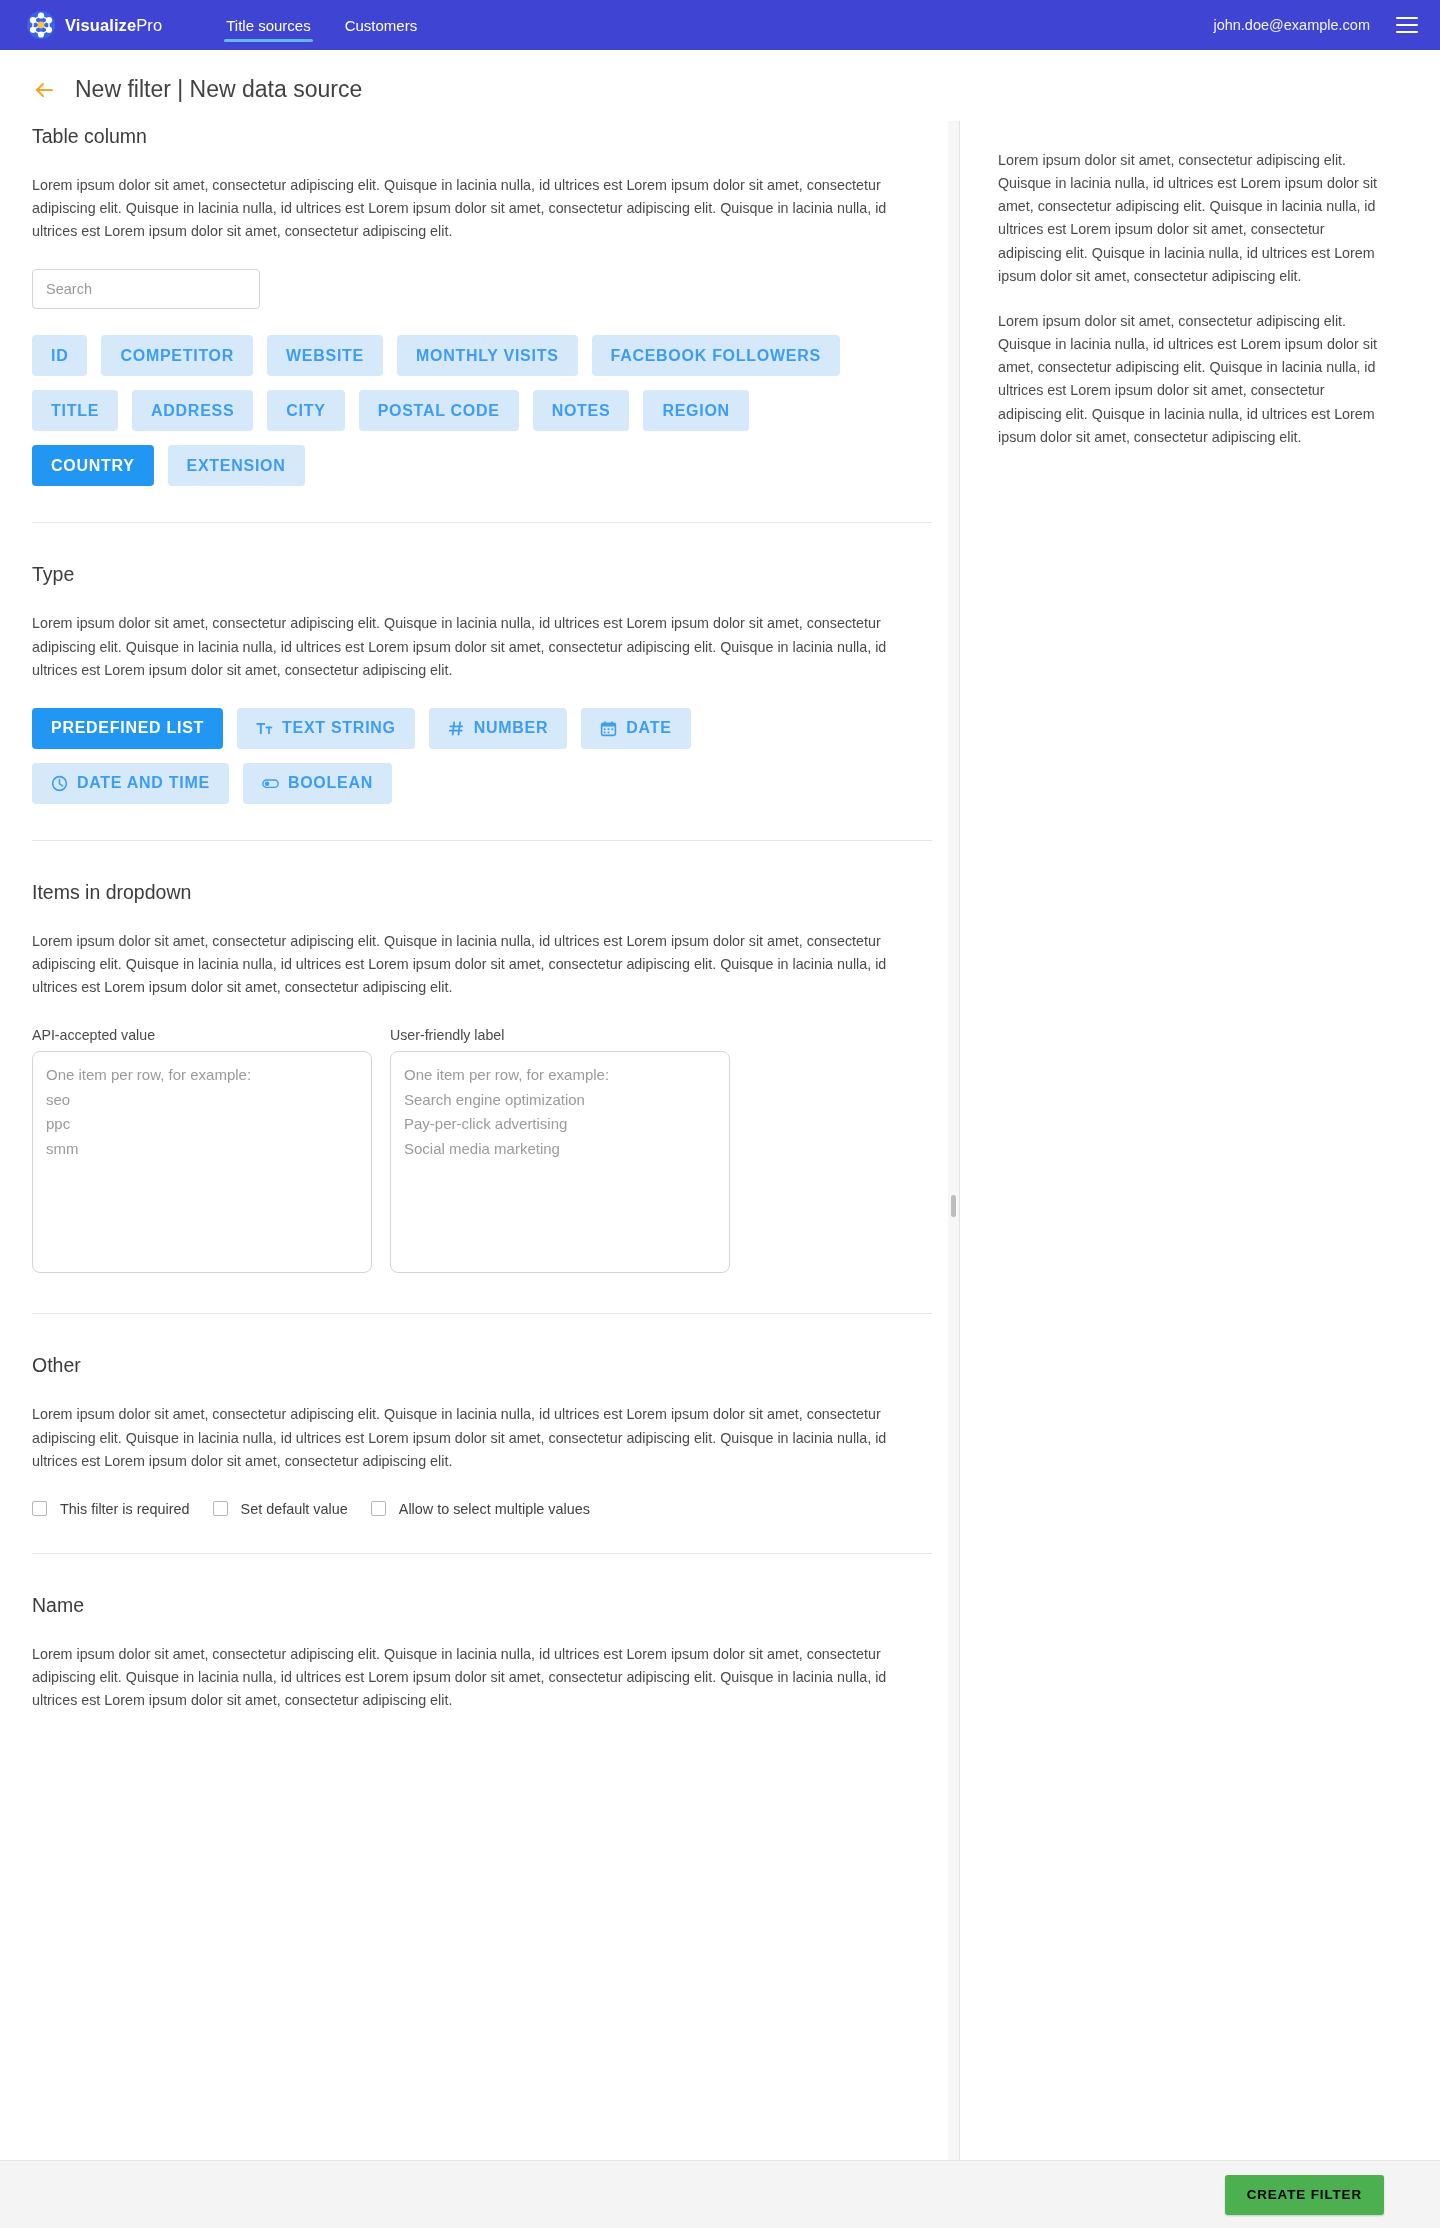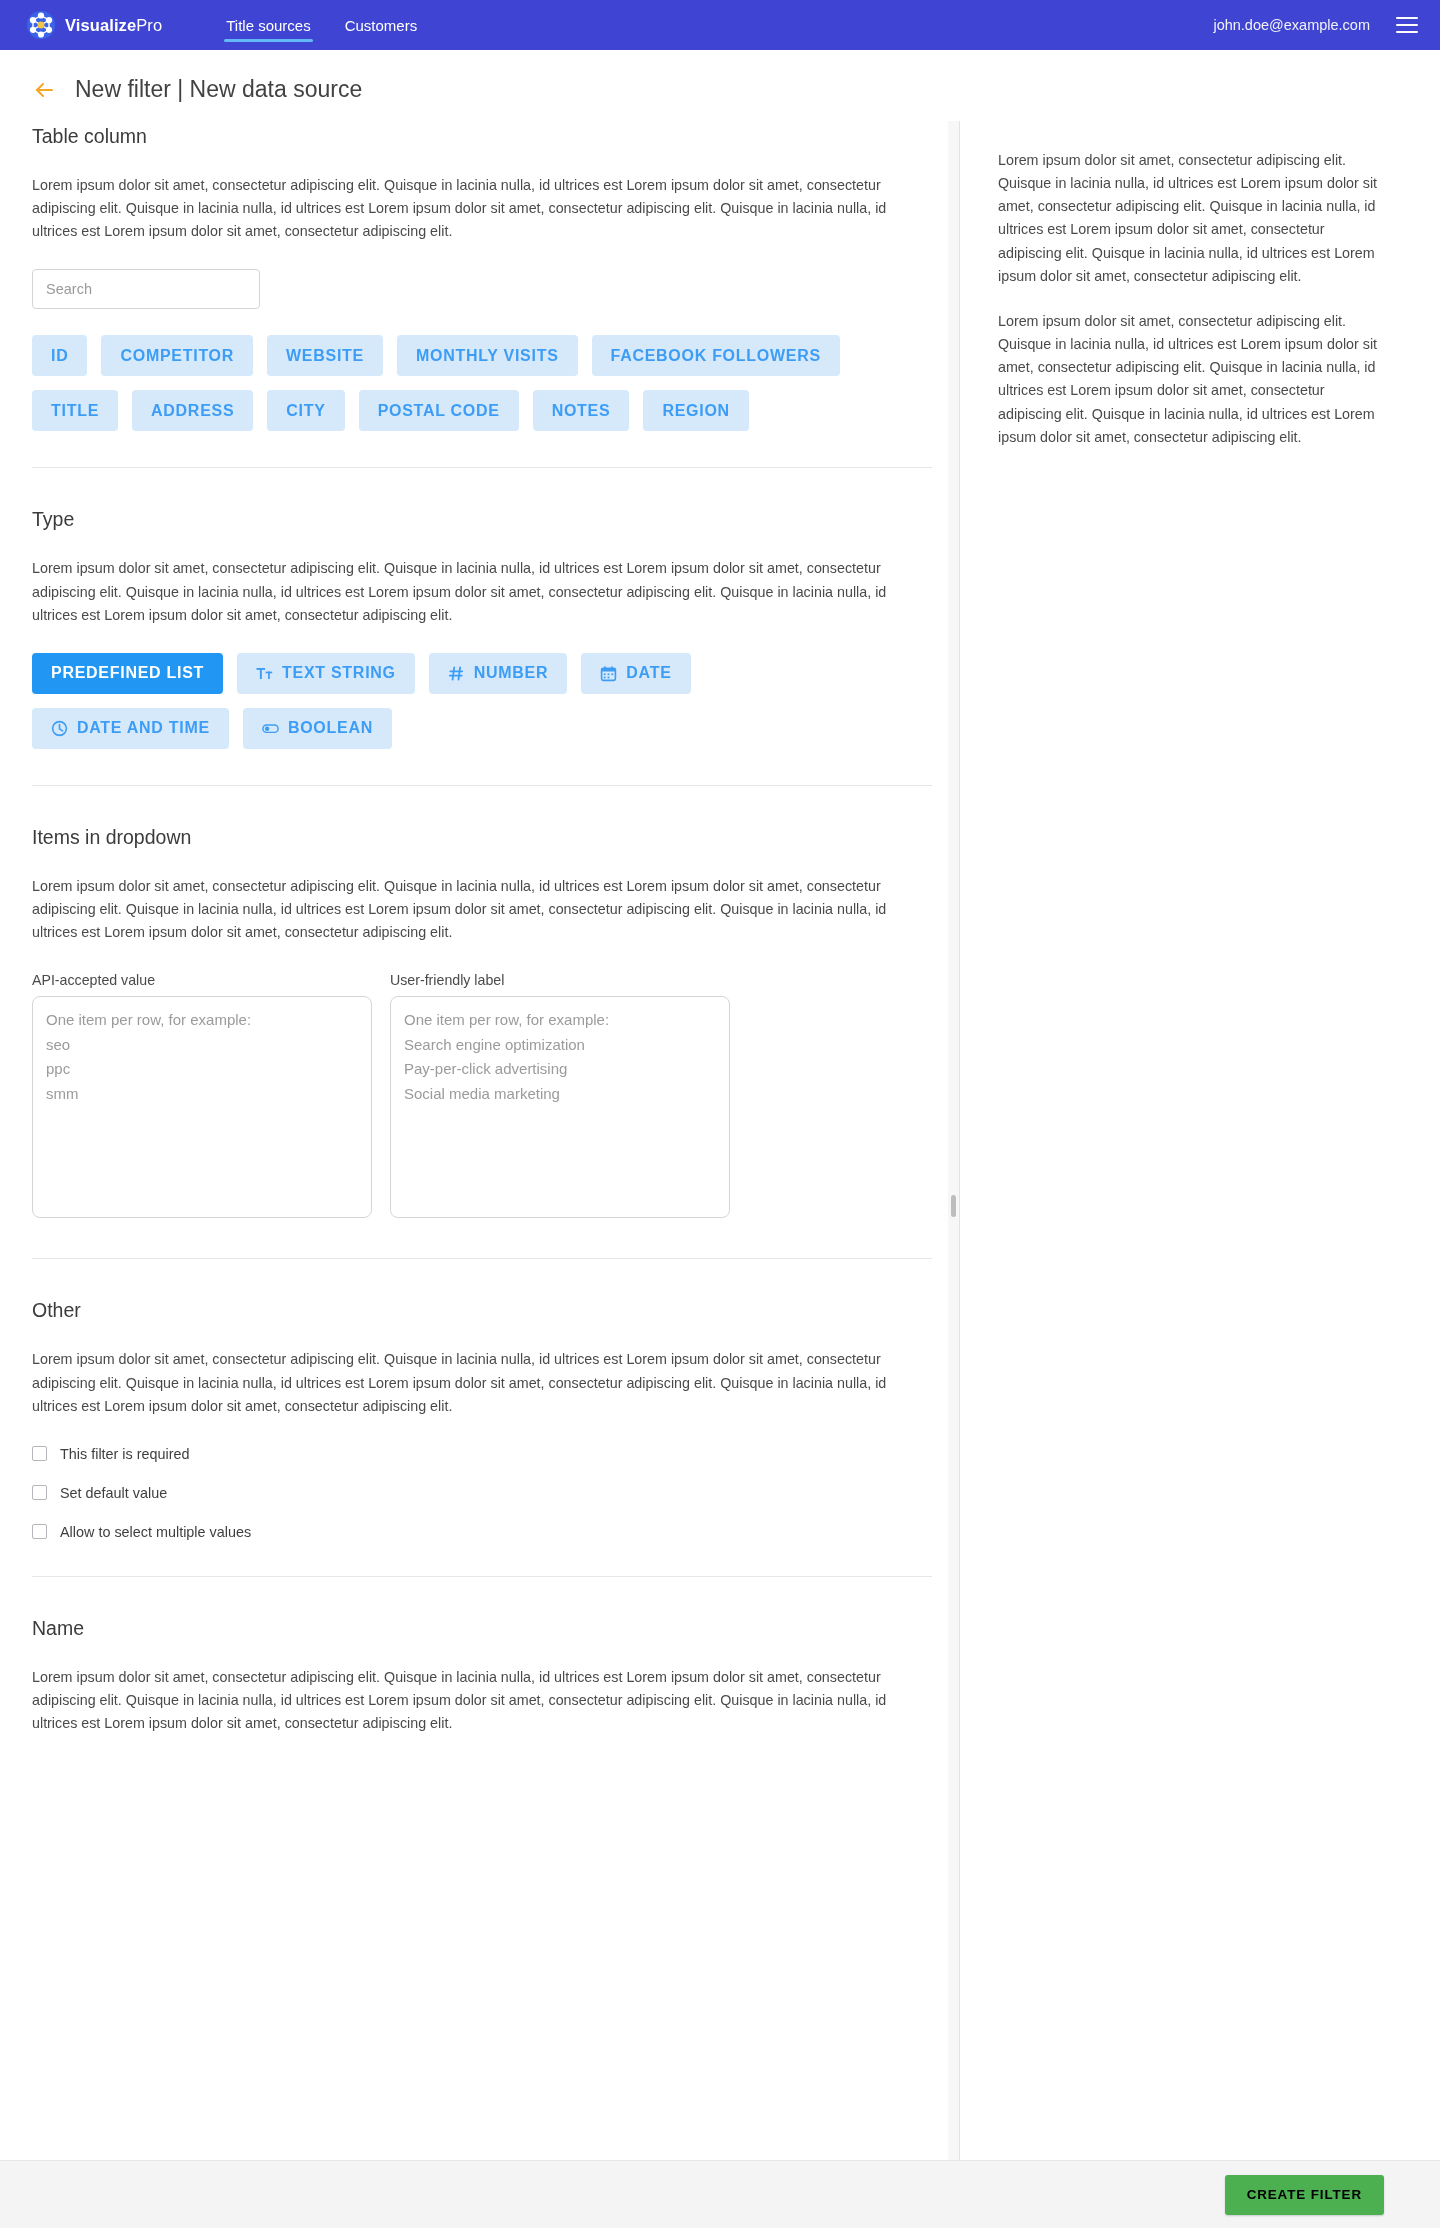--- a/index.html
+++ b/index.html
@@ -119,21 +119,21 @@
   .ta-box {
     width: 340px; height: 222px;
     border: 1px solid #d5d5d8; border-radius: 8px;
     background: #fff; padding: 11px 13px;
     font-family: inherit; font-size: 15px; line-height: 1.63;
     color: #3c3c3c; resize: none; outline: none; overflow: hidden;
   }
   .ta-box::placeholder { color: #9b9b9b; }
 
   
-  .checks { margin-top: 28px; display: flex; flex-direction: column; gap: 23px; }
+  .checks { margin-top: 28px; display: flex; flex-direction: row; gap: 23px; }
   .check-row { display: flex; align-items: center; gap: 13px; cursor: pointer; }
   .cbox {
     width: 15px; height: 15px; flex: 0 0 auto;
     border: 1.5px solid #b6b6ba; border-radius: 2px; background: #fff;
   }
   .check-label { font-size: 14.4px; color: #3f3f3f; }
 
   
   .name-row { display: flex; align-items: center; margin-top: 30px; }
   .name-label { font-size: 14.4px; color: #3f3f3f; width: 178px; flex: 0 0 178px; }
@@ -242,20 +242,24 @@
               <button class="chip">Facebook followers</button>
             </div>
             <div class="chip-row">
               <button class="chip">Title</button>
               <button class="chip">Address</button>
               <button class="chip">City</button>
               <button class="chip">Postal code</button>
               <button class="chip">Notes</button>
               <button class="chip">Region</button>
             </div>
+            <div class="chip-row">
+              <button class="chip selected">Country</button>
+              <button class="chip">Extension</button>
+            </div>
           </div>
         </div>
 
         <div class="divider"></div>
 
         <div class="section">
           <h2 class="section-title">Type</h2>
           <p class="section-desc">Lorem ipsum dolor sit amet, consectetur adipiscing elit. Quisque in lacinia nulla, id ultrices est Lorem ipsum dolor sit amet, consectetur adipiscing elit. Quisque in lacinia nulla, id ultrices est Lorem ipsum dolor sit amet, consectetur adipiscing elit. Quisque in lacinia nulla, id ultrices est Lorem ipsum dolor sit amet, consectetur adipiscing elit.</p>
           <div class="chip-rows">
             <div class="chip-row">

